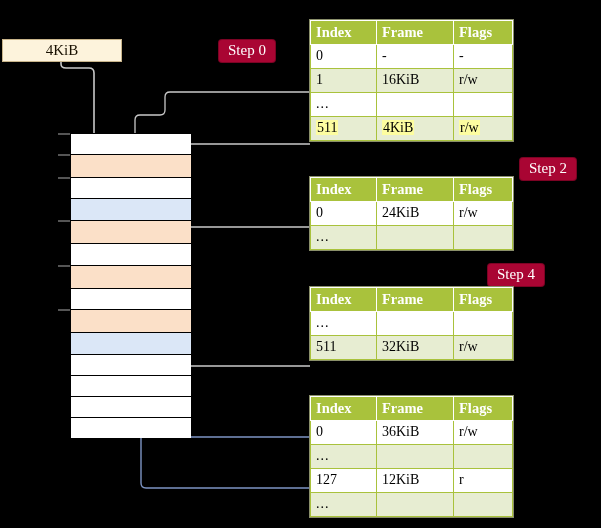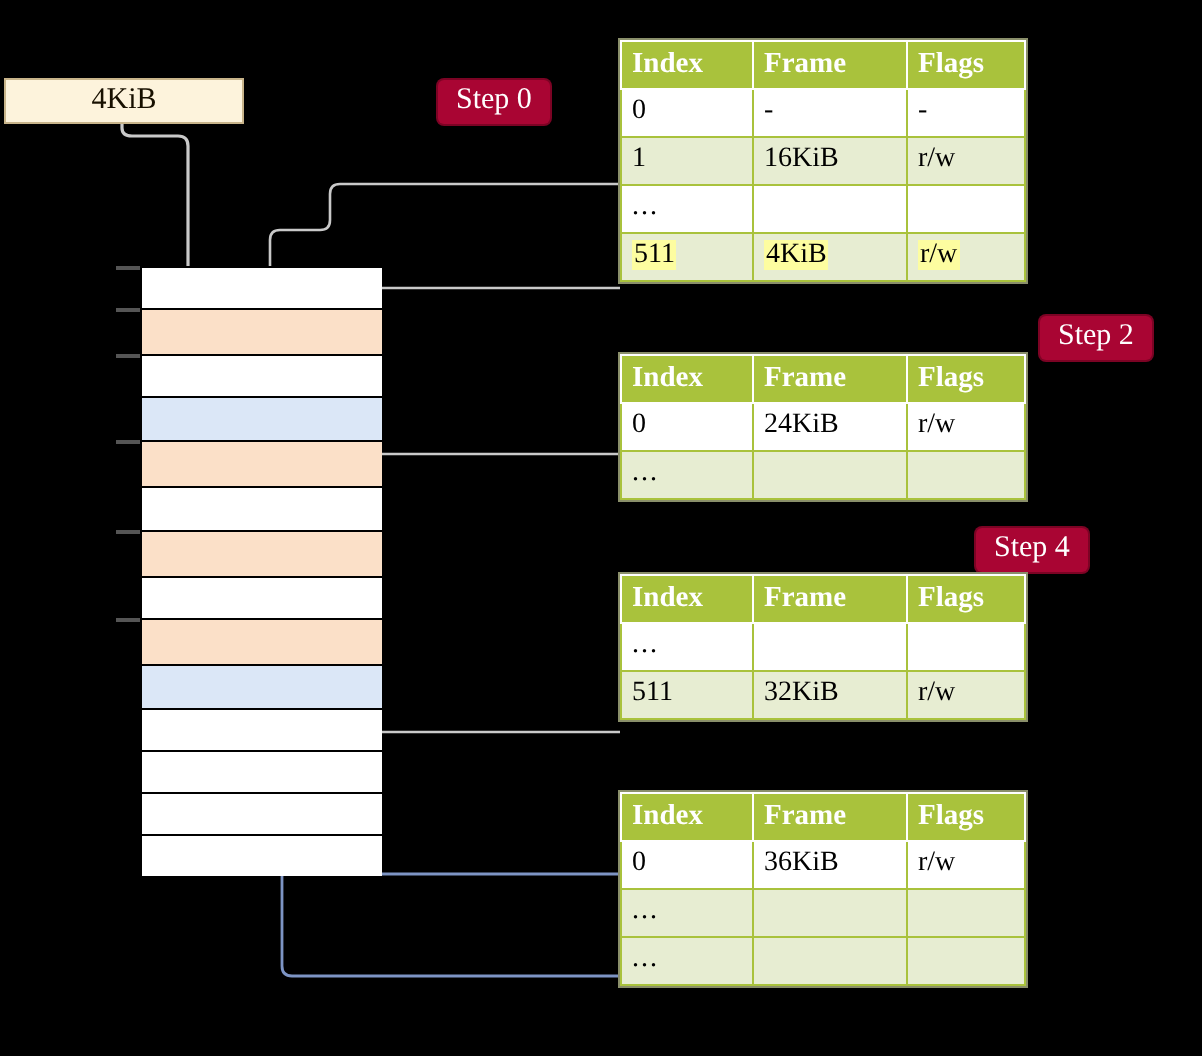--- a/index.html
+++ b/index.html
@@ -280,20 +280,25 @@
           <tr class="plain">
             <td class="col-index">0</td>
             <td class="col-frame">36KiB</td>
             <td class="col-flags">r/w</td>
           </tr>
           <tr class="alt">
             <td class="col-index"><span class="ellip">...</span></td>
             <td class="col-frame"></td>
             <td class="col-flags"></td>
           </tr>
+          <tr class="plain">
+            <td class="col-index">127</td>
+            <td class="col-frame">12KiB</td>
+            <td class="col-flags">r</td>
+          </tr>
           <tr class="alt">
             <td class="col-index"><span class="ellip">...</span></td>
             <td class="col-frame"></td>
             <td class="col-flags"></td>
           </tr>
         </tbody>
       </table>
     </div>
 
 </div>

